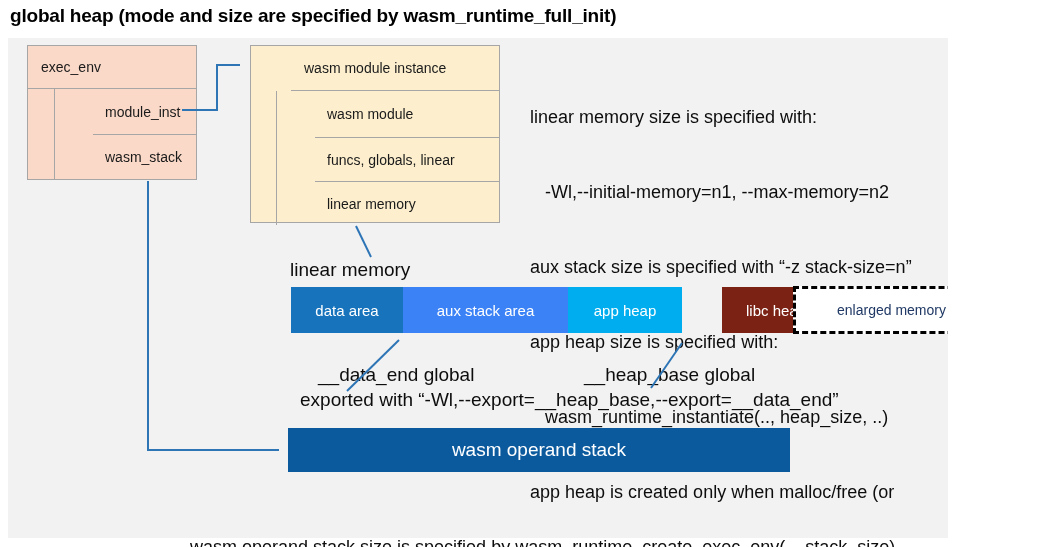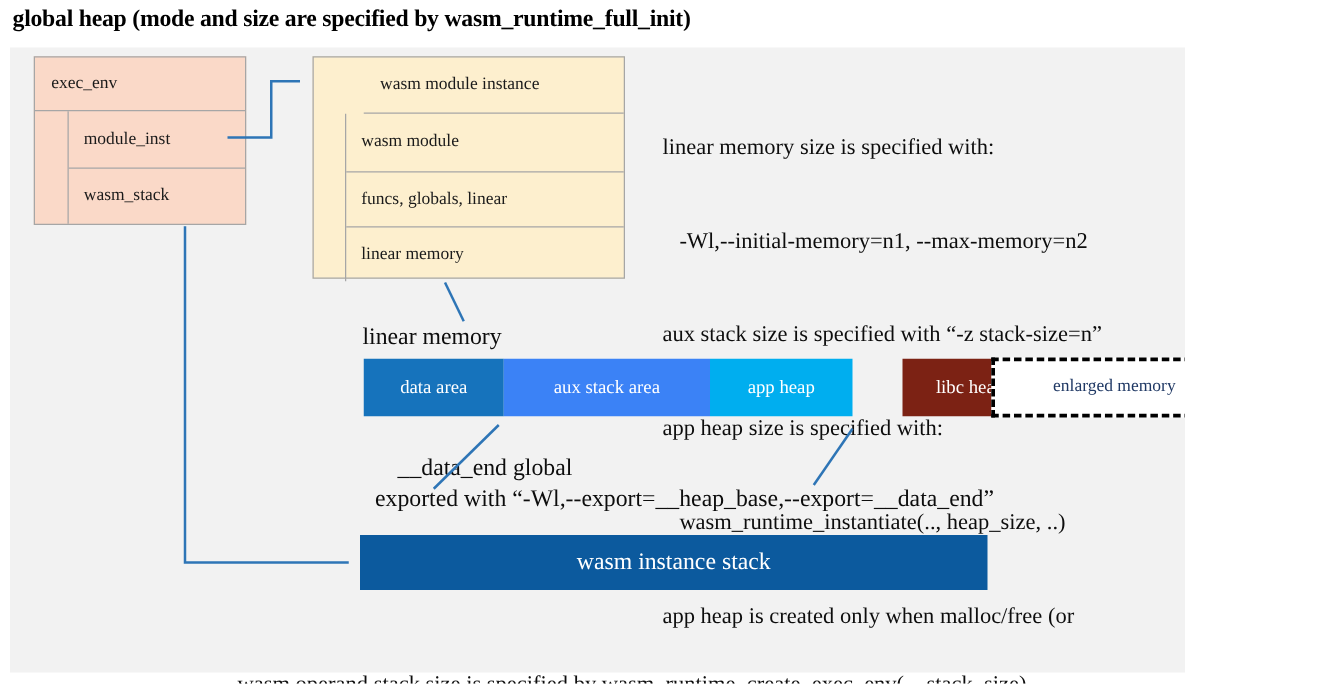--- a/index.html
+++ b/index.html
@@ -1,26 +1,26 @@
 <!DOCTYPE html>
 <html><head>
 <meta charset="utf-8">
 <style>
   * { margin: 0; padding: 0; box-sizing: border-box; }
   html, body { background: #fff; }
   body { font-family: "Liberation Sans", sans-serif; color: #111; }
-  .stage { position: relative; width: 948px; height: 547px; background: #fff; overflow: hidden; font-family: Liberation Serif, serif; }
+  .stage { position: relative; width: 948px; height: 547px; background: #fff; overflow: hidden; }
 
   .title { position: absolute; left: 10px; top: 5px; font-size: 19px; font-weight: 600; letter-spacing: -0.2px; color: #000; }
 
   .panel { position: absolute; left: 8px; top: 38px; width: 1038px; height: 500px; }
 
   .box { position: absolute; border: 1px solid #A6A6A6; font-size: 14px; color: #1a1a1a; }
   .box-header { display: flex; align-items: center; padding-left: 13px; border-bottom: 1px solid #A6A6A6; }
-  .box-rows { margin-left: 26px; border-left: 1px solid #A6A6A6; }
+  .box-rows { margin-left: 26px; border-left: 1px solid #A6A6A6; padding-left: 38px; }
   .box-row { display: flex; align-items: center; padding-left: 12px; }
   .box-row + .box-row { border-top: 1px solid #A6A6A6; }
 
   .exec { left: 27px; top: 45px; width: 170px; height: 135px; }
   .exec .box-header { height: 43px; }
   .exec .box-row { height: 45px; }
 
   .inst { left: 250px; top: 45px; width: 250px; height: 178px; }
   .inst .box-header { height: 45px; margin-left: 40px; }
   .inst .box-rows { margin-left: 25px; }
@@ -89,23 +89,24 @@
 
   <div class="lm-label">linear memory</div>
 
   <div class="seg seg-0" style="background: rgb(22, 115, 188);">data area</div>
   <div class="seg seg-1" style="background: #3b82f6;">aux stack area</div>
   <div class="seg seg-2" style="background: rgb(0, 174, 239);">app heap</div>
   <div class="seg seg-3" style="background: rgb(124, 34, 20);">libc heap</div>
   <div class="enlarged" style="color: rgb(31, 56, 100);">enlarged memory</div>
 
   <div class="ann ann-dataend">__data_end global</div>
+  <div class="ann ann-heapbase">__heap_base global</div>
   <div class="ann ann-exported">exported with “-Wl,--export=__heap_base,--export=__data_end”</div>
 
-  <div class="opstack" style="background: rgb(12, 90, 158);">wasm instance stack</div>
+  <div class="opstack" style="background: rgb(12, 90, 158);">wasm operand stack</div>
 
   <div class="notes notes-bottom">
     <div>wasm operand stack size is specified by wasm_runtime_create_exec_env(.., stack_size)</div>
     
   </div>
 
   <svg class="arrows" viewBox="0 0 1054 547" xmlns="http://www.w3.org/2000/svg">
     <defs>
       <marker id="ah" markerWidth="8" markerHeight="8" refX="6" refY="3" orient="auto">
         <path d="M0,0 L7,3 L0,6 Z" fill="#2E75B6"></path>

